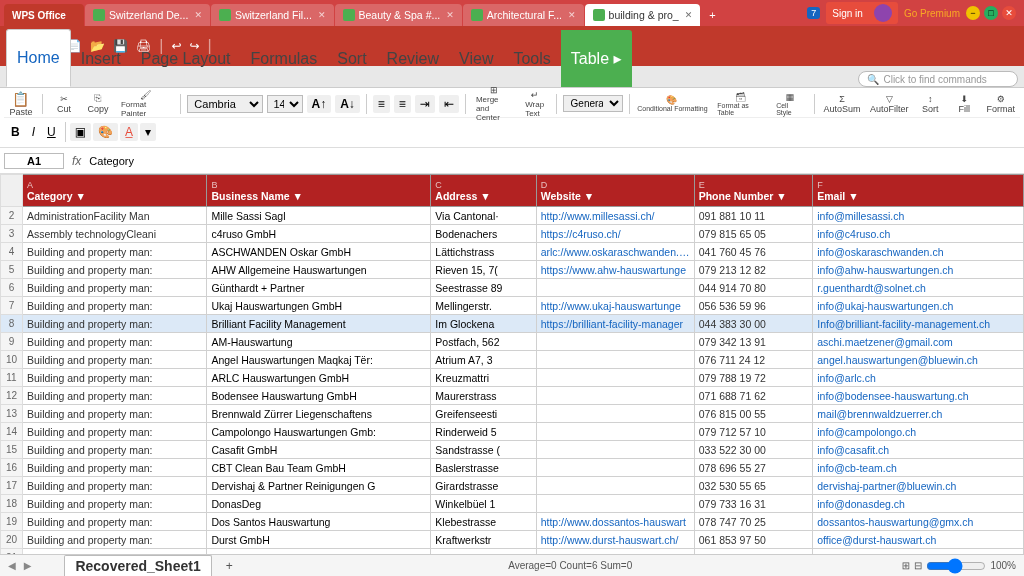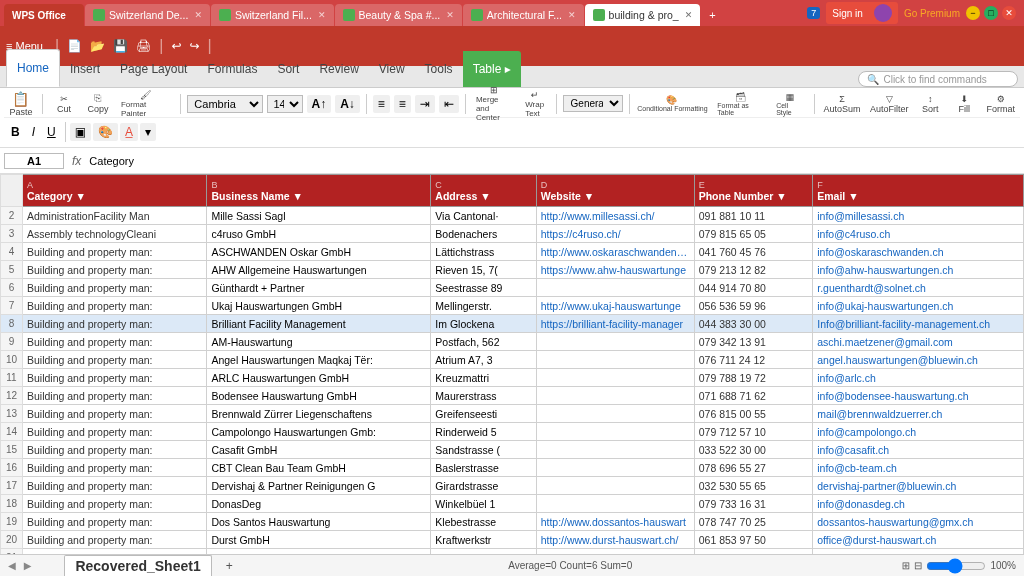--- a/index.html
+++ b/index.html
@@ -75,22 +75,22 @@
     
     .ribbon-tabs {
       display: flex;
       background: #e8e8e8;
       padding: 0 6px;
       height: 22px;
       align-items: flex-end;
       border-bottom: 1px solid #ccc;
     }
     .ribbon-tab {
-      padding: 11px 10px;
-      font-size: 12px;
+      padding: 19px 10px;
+      font-size: 16px;
       cursor: pointer;
       border-radius: 3px 3px 0 0;
       color: #444;
     }
     .ribbon-tab.active {
       background: white;
       color: #1565c0;
       border: 1px solid #ccc;
       border-bottom: 1px solid white;
     }
@@ -513,21 +513,21 @@
               <td class="col-C">Bodenachers</td>
               <td class="website col-D">https://c4ruso.ch/</td>
               <td class="phone col-E">079 815 65 05</td>
               <td class="email col-F">info@c4ruso.ch</td>
             </tr>
             <tr>
               <td class="row-index">4</td>
               <td class="category col-A">Building and property man:</td>
               <td class="col-B">ASCHWANDEN Oskar GmbH</td>
               <td class="col-C">Lättichstrass</td>
-              <td class="website col-D">http://www.oskaraschwanden.ch</td>
+              <td class="website col-D">arlc://www.oskaraschwanden.ch</td>
               <td class="phone col-E">041 760 45 76</td>
               <td class="email col-F">info@oskaraschwanden.ch</td>
             </tr>
             <tr>
               <td class="row-index">5</td>
               <td class="category col-A">Building and property man:</td>
               <td class="col-B">AHW Allgemeine Hauswartungen</td>
               <td class="col-C">Rieven 15, 7(</td>
               <td class="website col-D">https://www.ahw-hauswartunge</td>
               <td class="phone col-E">079 213 12 82</td>

